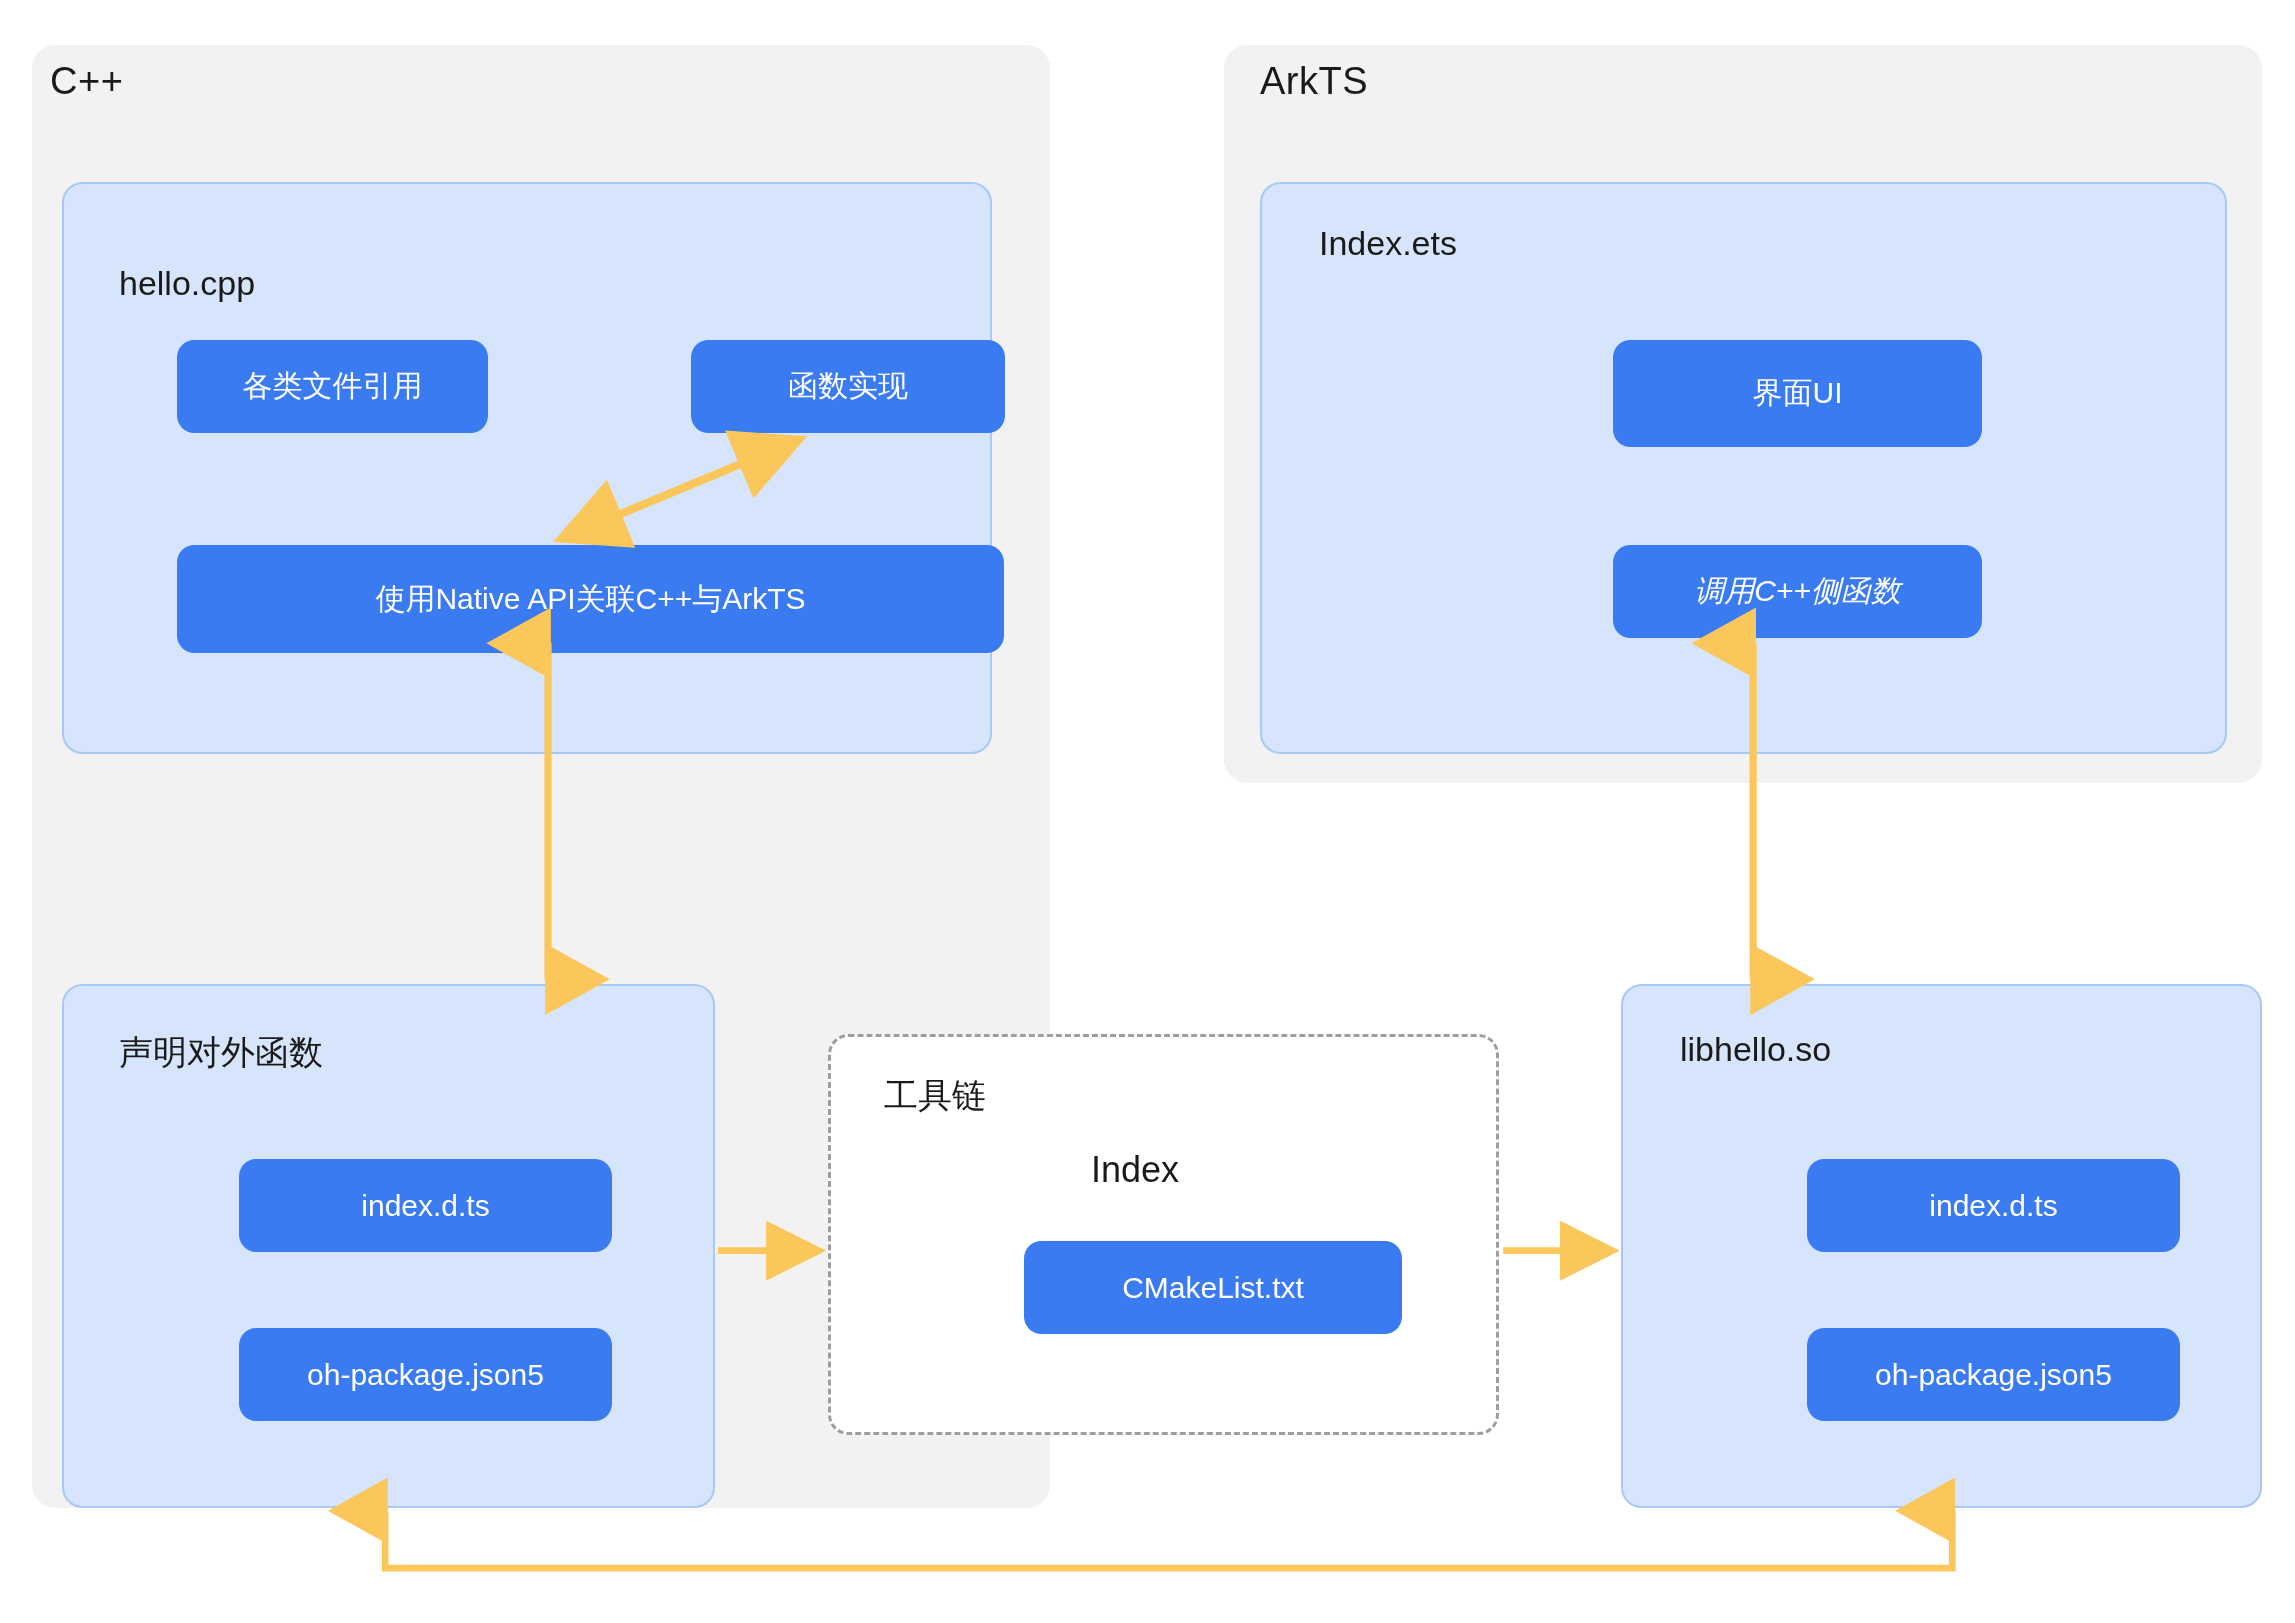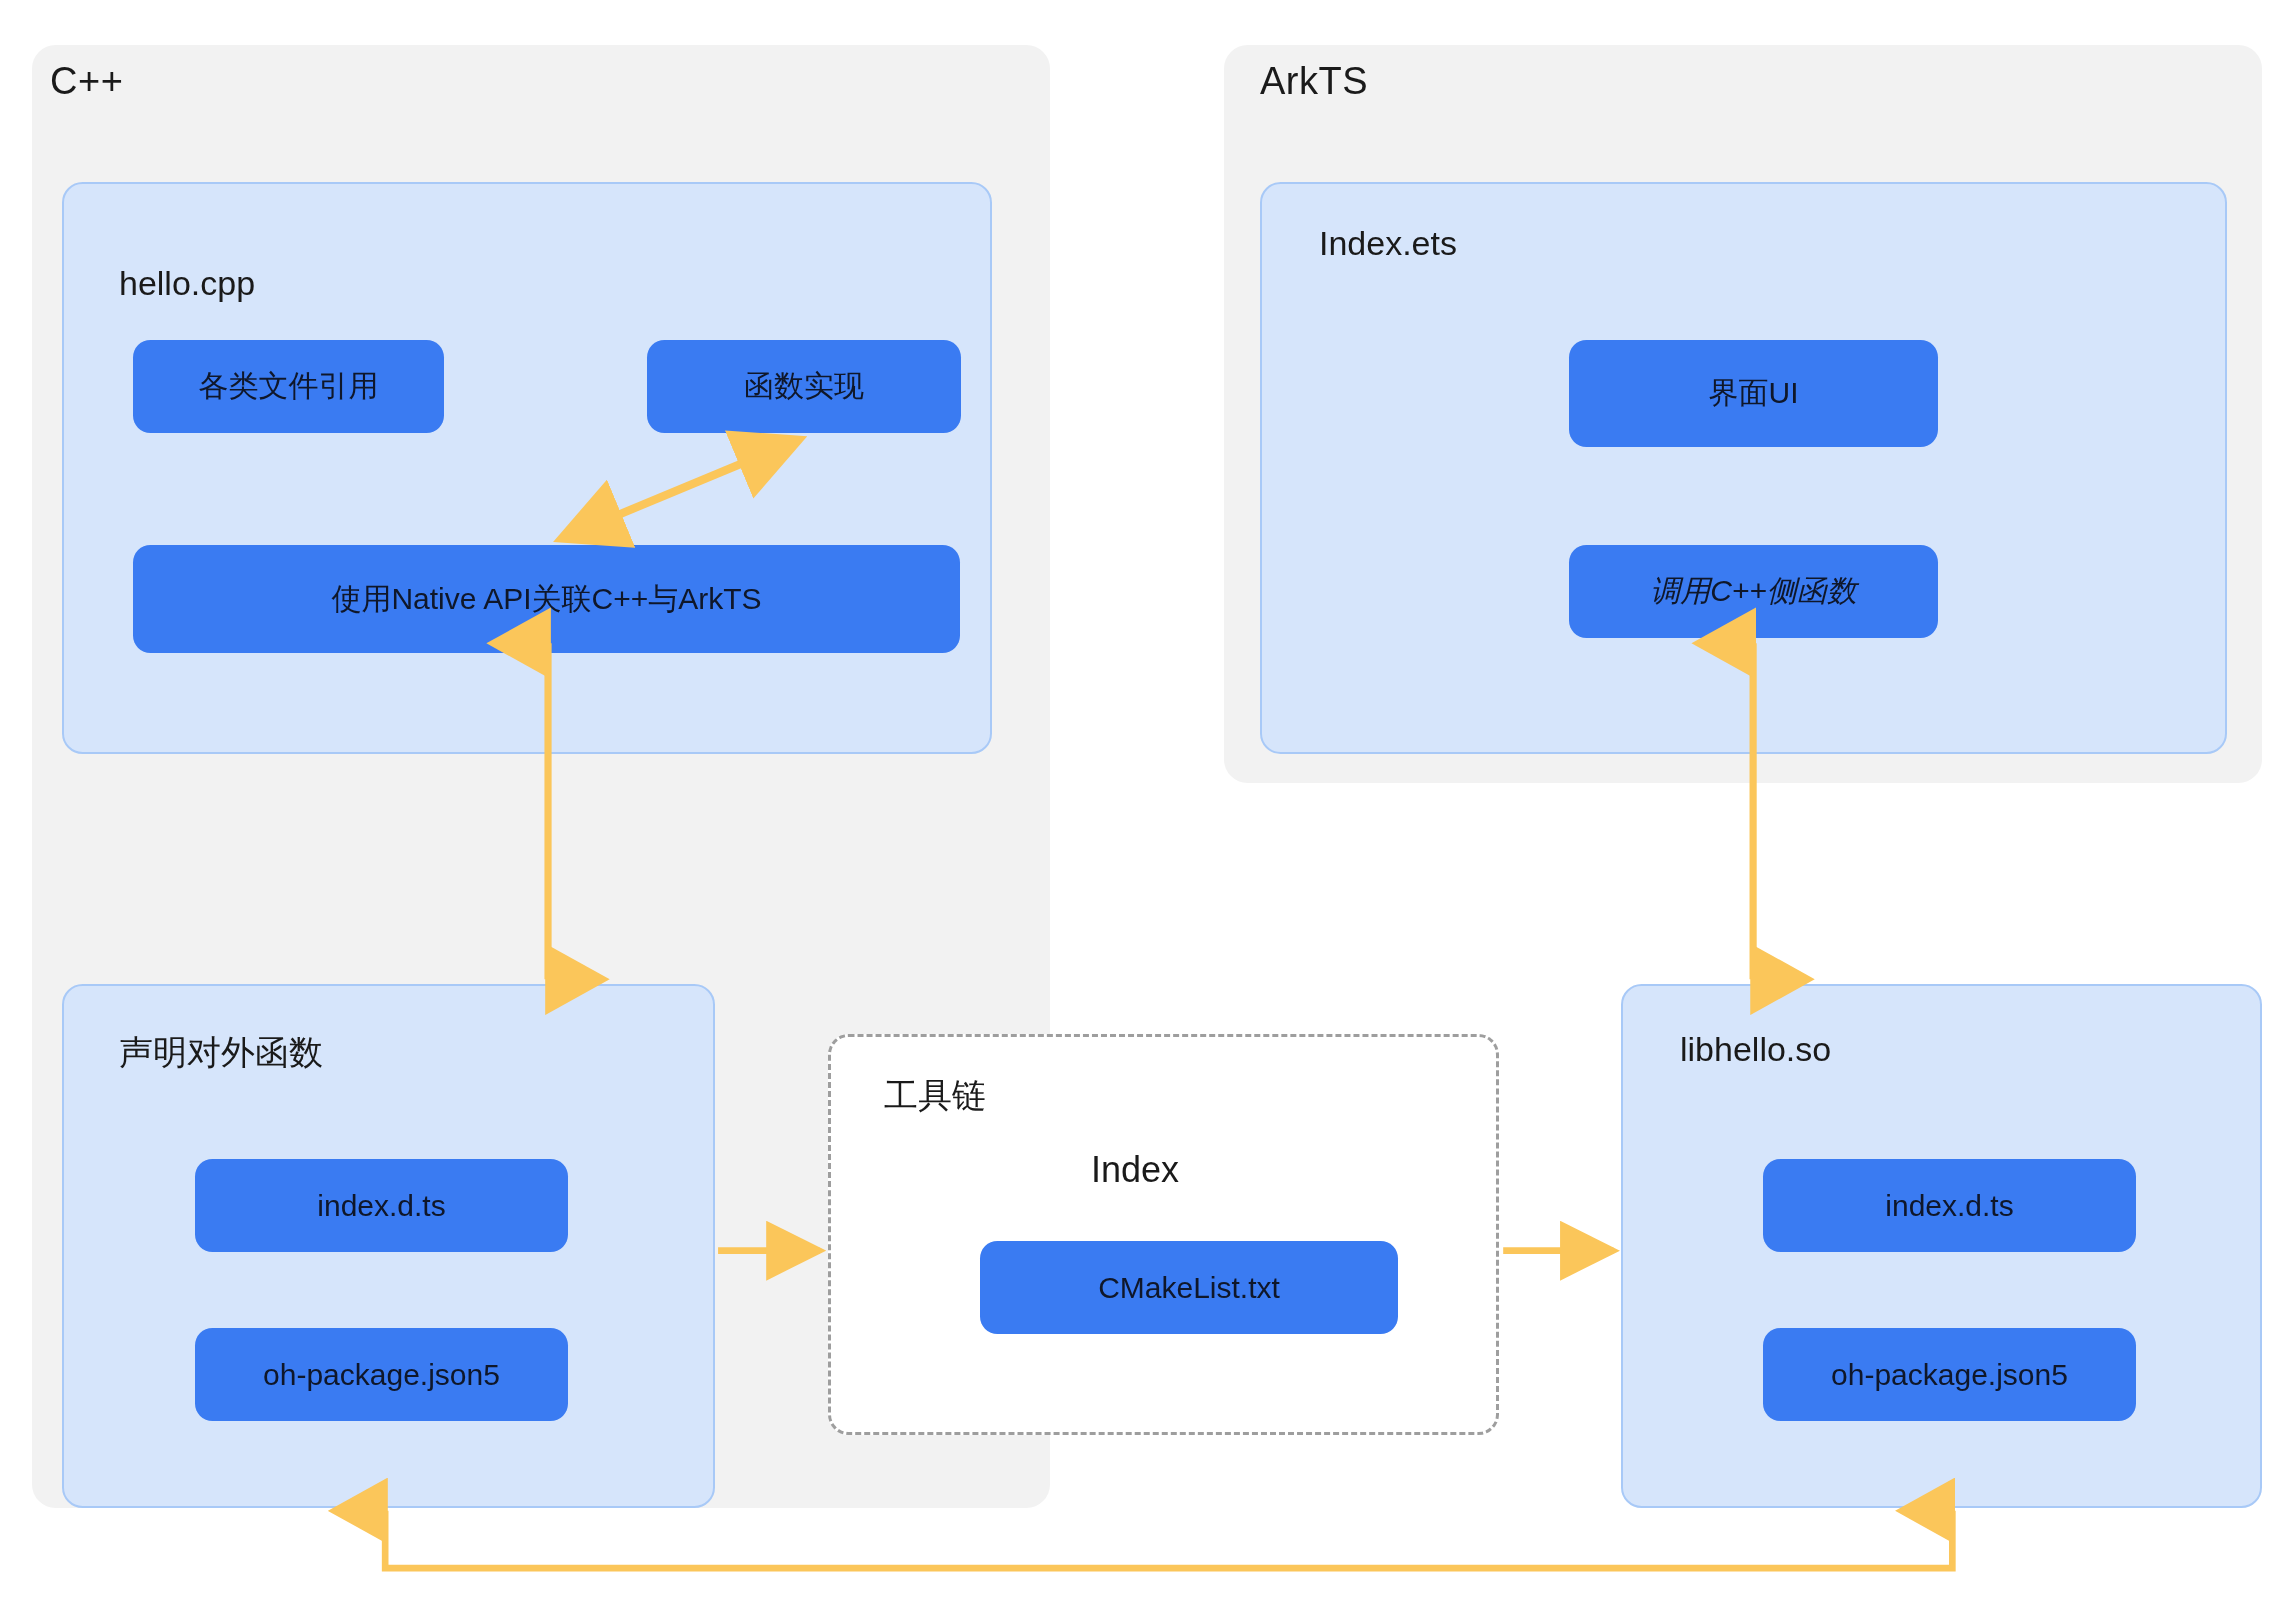--- a/index.html
+++ b/index.html
@@ -91,40 +91,41 @@
     font-size: 36px;
     color: #1a1a1a;
     white-space: nowrap;
   }
 
   
   .pill {
     position: absolute;
     background: #3a7bf2;
     border-radius: 17.4px;
-    color: #0f172a;
+    color: #ffffff;
     display: flex;
     align-items: center;
     justify-content: center;
     font-size: 30px;
     white-space: nowrap;
     box-sizing: border-box;
+    margin-left: 44px;
   }
 
   #pill-file-ref     { left: 133px;  top: 340px;  width: 311px; height: 93px; }
   #pill-func-impl    { left: 647px; top: 340px;  width: 314px; height: 93px; }
   #pill-native-api   { left: 133px;  top: 545px; width: 827px; height: 108px; }
 
   #pill-ui           { left: 1569px; top: 340px;  width: 369px; height: 107px; }
   #pill-call-cpp     { left: 1569px; top: 545px; width: 369px; height: 93px; font-style: italic; }
 
   #pill-index-dts-l  { left: 195px;  top: 1159px; width: 373px; height: 93px; }
   #pill-ohpkg-l      { left: 195px;  top: 1328px; width: 373px; height: 93px; }
 
-  #pill-cmakelist    { left: 980px; top: 1241px; width: 418px; height: 93px; }
+  #pill-cmakelist    { left: 980px; top: 1241px; width: 378px; height: 93px; }
 
   #pill-index-dts-r  { left: 1763px; top: 1159px; width: 373px; height: 93px; }
   #pill-ohpkg-r      { left: 1763px; top: 1328px; width: 373px; height: 93px; }
 
   
   #connectors {
     position: absolute;
     left: 0; top: 0;
     width: 2295px;
     height: 1623px;

